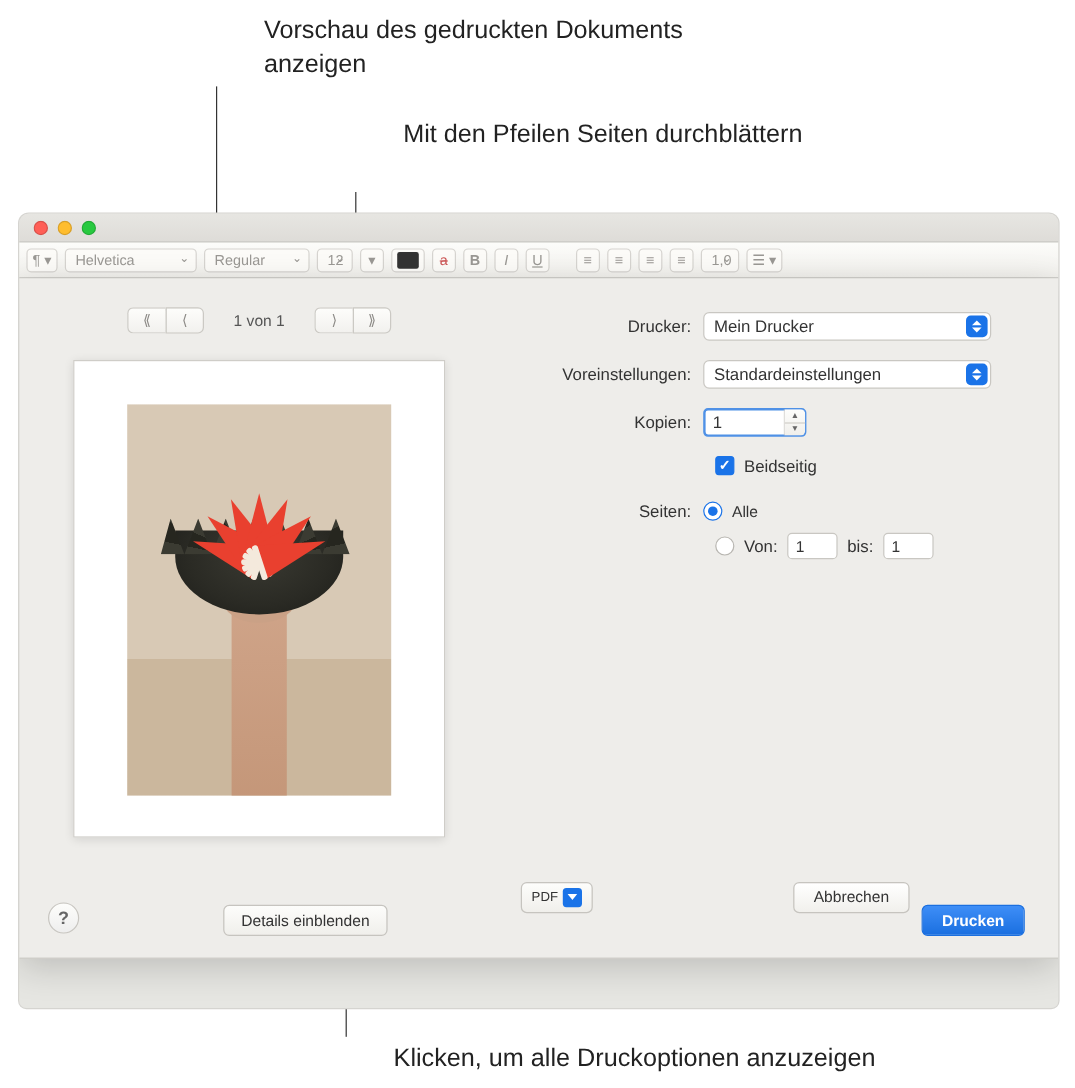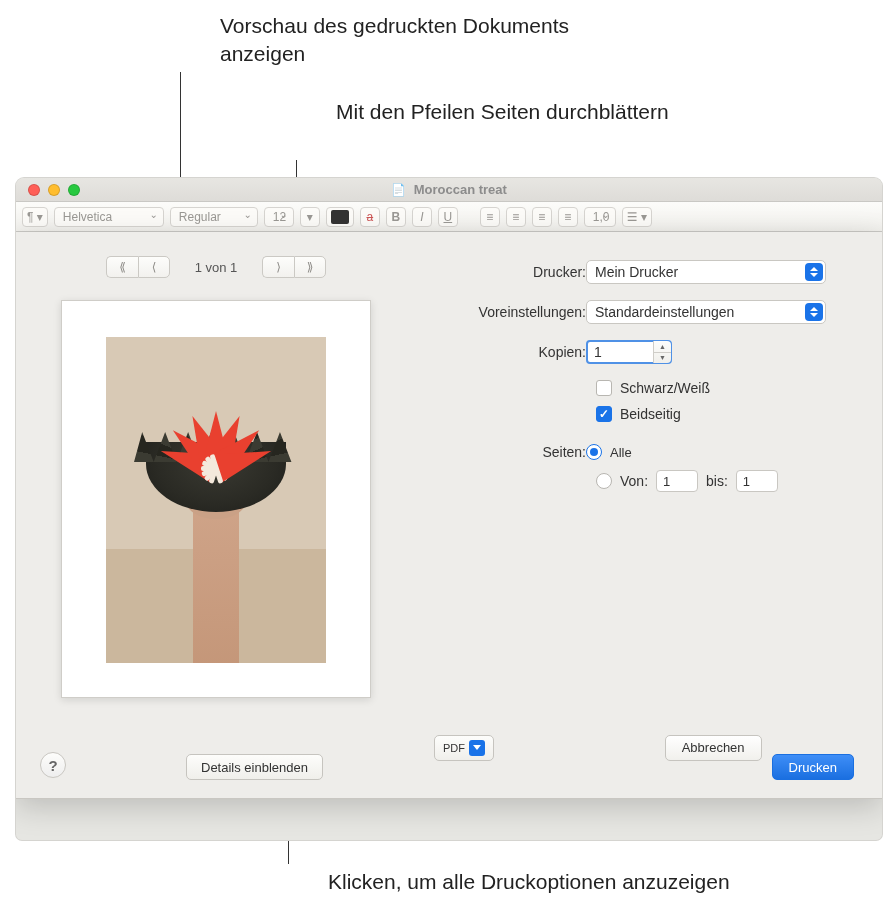--- a/index.html
+++ b/index.html
@@ -197,21 +197,21 @@
   .options-pane {
     flex:1;
     padding: 28px 28px 18px 12px;
     position:relative;
   }
   .form-row {
     display:flex; align-items:center;
     margin-bottom: 16px;
   }
   .form-label {
-    width: 158px; text-align:right; 
+    width: 158px; text-align:right; padding-right:10px;
     font-size:14px; color:#333;
   }
   .select {
     flex:1; max-width:240px;
     height:24px;
     border:1px solid #c9c7c2; border-radius:5px;
     background:#fff;
     display:flex; align-items:center; padding:0 8px;
     position:relative; font-size:14px;
   }
@@ -292,21 +292,21 @@
     content:"";width:0;height:0;border-left:4px solid transparent;border-right:4px solid transparent;border-top:5px solid #fff;
   }
   .btn {
     height:26px; padding:0 16px;
     border:1px solid #c6c4bf; border-radius:5px;
     background:linear-gradient(#fff,#f1f0ec);
     font-size:13px; display:flex;align-items:center;
   }
   .btn.primary {
     background:linear-gradient(#3e8ef7,#1a6fe0);
-    border-color:#1a6fe0; color:#fff; font-weight:400;margin-top:39px;
+    border-color:#1a6fe0; color:#fff; font-weight:700;margin-top:39px;
   }
 </style>
 </head>
 <body>
 
 <div class="callout" style="left:176px; top:12px; width:380px;">Vorschau des gedruckten Dokuments anzeigen</div>
 <div class="callout-line" style="left:180px; top:72px; height:342px;"></div>
 
 <div class="callout" style="left:292px; top:98px; width:360px;">Mit den Pfeilen Seiten durchblättern</div>
 <div class="callout-line" style="left:296px; top:160px; height:104px;"></div>
@@ -314,24 +314,20 @@
 <div class="callout" style="left:284px; top:868px; width:560px;">Klicken, um alle Druckoptionen anzuzeigen</div>
 <div class="callout-line" style="left:288px; top:806px; height:58px;"></div>
 
 <div class="dim-backdrop">
 
   <div class="titlebar">
     <div class="traffic">
       <span class="t-red"></span>
       <span class="t-yellow"></span>
       <span class="t-green"></span>
-    </div>
-    <div class="win-title">
-      <span class="icon">📄</span>
-      <span>Moroccan treat</span>
     </div>
   </div>
 
   <div class="toolbar">
     <div class="tb-btn">¶ ▾</div>
     <div class="tb-select" style="width:110px;">
         <span>Helvetica</span>
       </div>
     <div class="tb-select" style="width:88px;">
         <span>Regular</span>
@@ -419,24 +415,20 @@
           <div class="form-label">Kopien:</div>
           <div class="copies-input">
             <span>1</span>
             <div class="stepper">
               <div>▲</div>
               <div>▼</div>
             </div>
           </div>
         </div>
 
-        <div class="checkbox-row">
-          <div class="cb"></div>
-          <span>Schwarz/Weiß</span>
-        </div>
         <div class="checkbox-row" style="margin-bottom:22px;">
           <div class="cb checked"></div>
           <span>Beidseitig</span>
         </div>
 
         <div class="form-row" style="margin-bottom:10px;">
           <div class="form-label">Seiten:</div>
           <div style="display:flex;align-items:center;gap:8px;justify-content:space-between;">
             <div class="radio checked"></div>
             <span>Alle</span>

